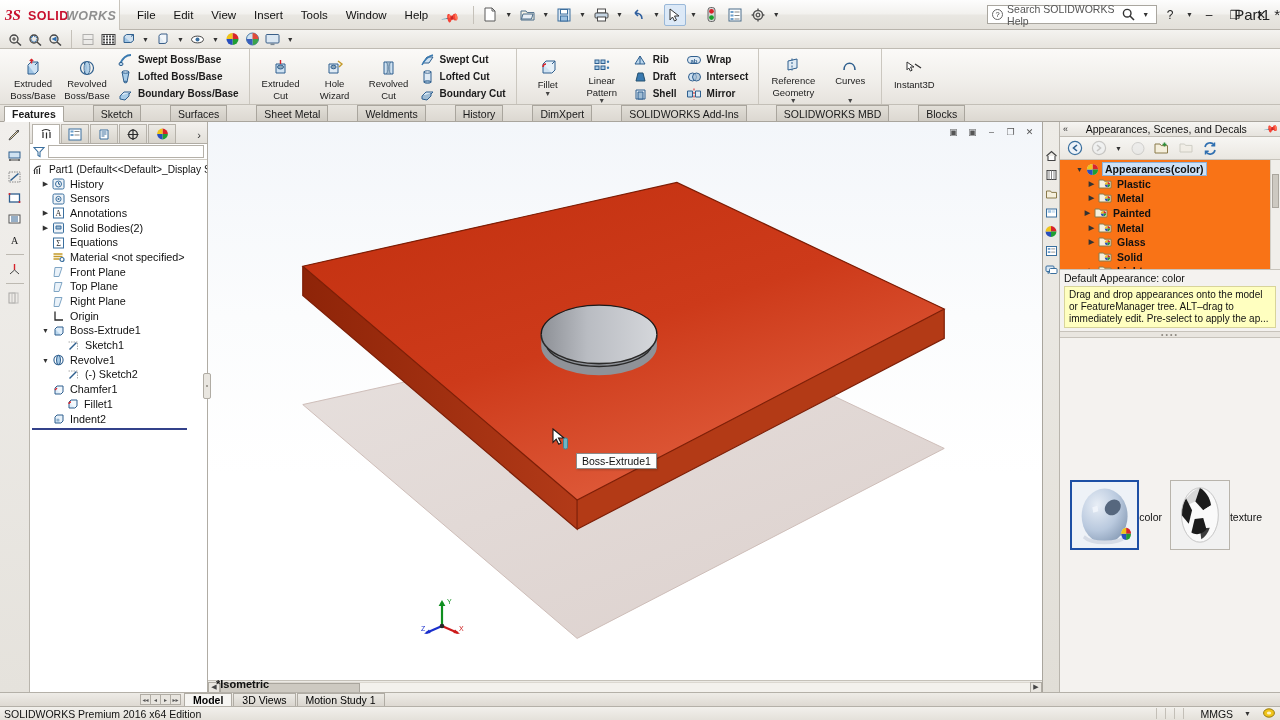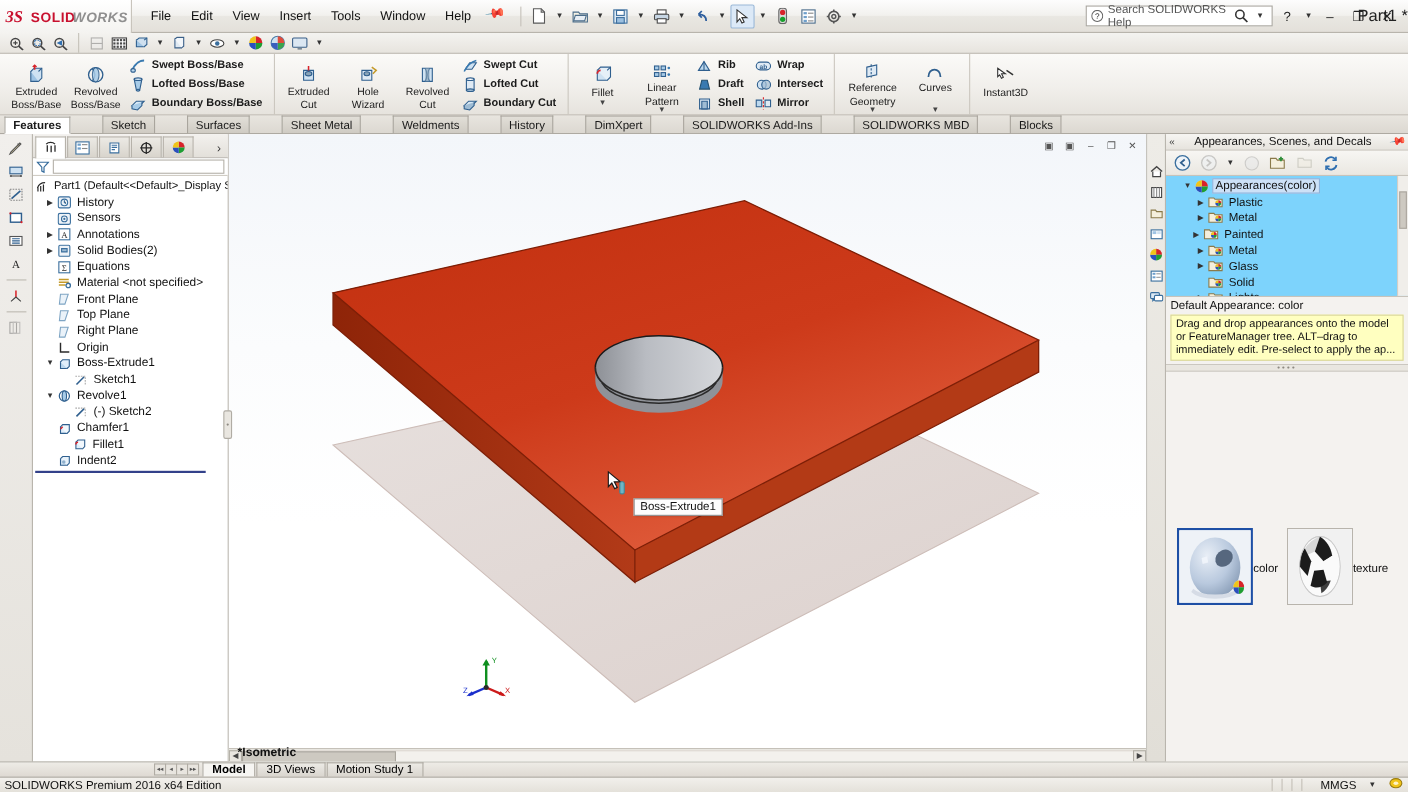--- a/index.html
+++ b/index.html
@@ -19,21 +19,21 @@
     background: linear-gradient(to bottom,#fdfdfd 0%, #f2f1ee 48%, #e9e7e2 52%, #e3e0da 100%);
     border-bottom:1px solid #b8b4ac;
     position:relative; flex:none;
   }
   .brand {
     width:120px; height:30px; display:flex; align-items:center; justify-content:center;
     background:linear-gradient(to bottom,#ffffff,#f4f3f0);
     border-right:1px solid #c8c4bc;
   }
   .brand svg { display:block; }
-  .menubar { display:flex; align-items:flex-start; margin-left:8px; }
+  .menubar { display:flex; align-items:flex-end; margin-left:8px; }
   .menubar .mi {
     padding:4px 9px; font-size:11.5px; color:#111; cursor:default; border-radius:2px;
   }
   .pin-icon { margin:0 10px 0 6px; color:#2a5fa8; font-size:12px; transform:rotate(35deg); display:inline-block; }
   .tb-sep { width:1px; height:18px; background:#c5c1b9; margin:0 5px; }
   .qat { display:flex; align-items:center; gap:1px; }
   .qbtn {
     width:22px; height:22px; display:flex; align-items:center; justify-content:center;
     border:1px solid transparent; border-radius:2px; cursor:default;
   }
@@ -192,22 +192,22 @@
   .tp-title .chev { color:#333; font-size:9px; cursor:default; }
   .tp-title .txt { flex:1; text-align:center; color:#111; }
   .tp-title .pin { color:#2a5fa8; font-size:10px; transform:rotate(35deg); cursor:default; }
   .tp-toolbar {
     height:23px; display:flex; align-items:center; gap:2px; padding:0 4px;
     background:linear-gradient(to bottom,#f7f6f3,#eae7e1); border-bottom:1px solid #c7c3bb;
   }
   .tpb { width:22px; height:19px; display:flex; align-items:center; justify-content:center; cursor:default; border:1px solid transparent;}
   .tpb.dim { opacity:.4; }
   .tp-tree {
-    height:110px; background:#7dd3fc; border-bottom:1px solid #c7c3bb; overflow:hidden;
-    padding-top:2px; position:relative;
+    height:110px; background:#f97316; border-bottom:1px solid #c7c3bb; overflow:hidden;
+    padding-top:2px; position:relative;font-weight:bold;
   }
   .tpnode { display:flex; align-items:center; height:14.6px; cursor:default; }
   .tpnode .lb { font-size:10.5px; color:#111; padding:0 3px; }
   .tpnode.sel .lb { background:#cde1f7; border:1px solid #8db3dc; padding:0 2px; }
   .tp-scroll { position:absolute; right:0; top:0; bottom:0; width:10px; background:#f0eeea; border-left:1px solid #d2cec6;}
   .tp-scroll .th { position:absolute; top:14px; left:1px; width:7px; height:34px; background:#cdc9c1; border:1px solid #aaa69e;}
   .tp-desc {
     background:#f4f2ef; border-bottom:1px solid #c7c3bb; padding:2px 4px 3px 4px;
   }
   .tp-desc .hd { font-size:10.5px; color:#111; }

